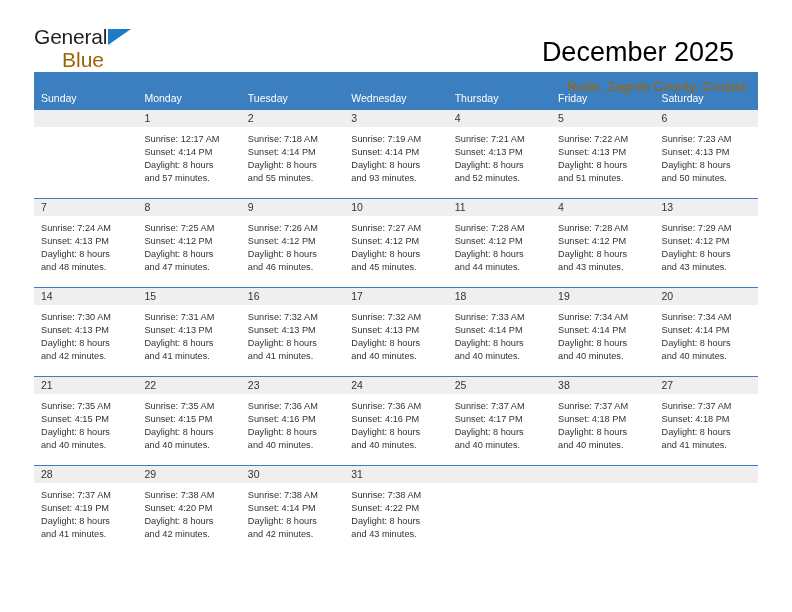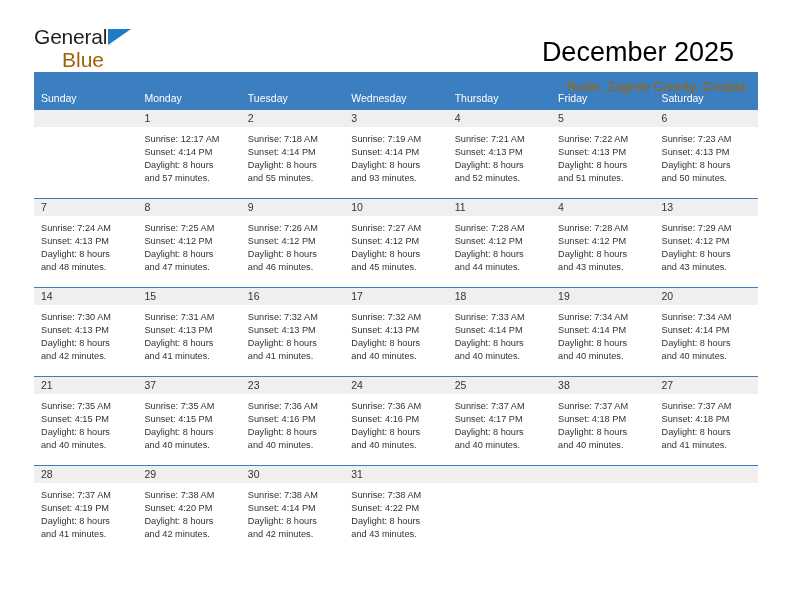--- a/index.html
+++ b/index.html
@@ -353,21 +353,21 @@
           <td>
             <div class="daynum-band">21</div>
             <div class="cell-body">
               <div>Sunrise: 7:35 AM</div>
               <div>Sunset: 4:15 PM</div>
               <div>Daylight: 8 hours</div>
               <div>and 40 minutes.</div>
             </div>
           </td>
           <td>
-            <div class="daynum-band">37</div>
+            <div class="daynum-band">22</div>
             <div class="cell-body">
               <div>Sunrise: 7:35 AM</div>
               <div>Sunset: 4:15 PM</div>
               <div>Daylight: 8 hours</div>
               <div>and 40 minutes.</div>
             </div>
           </td>
           <td>
             <div class="daynum-band">23</div>
             <div class="cell-body">

